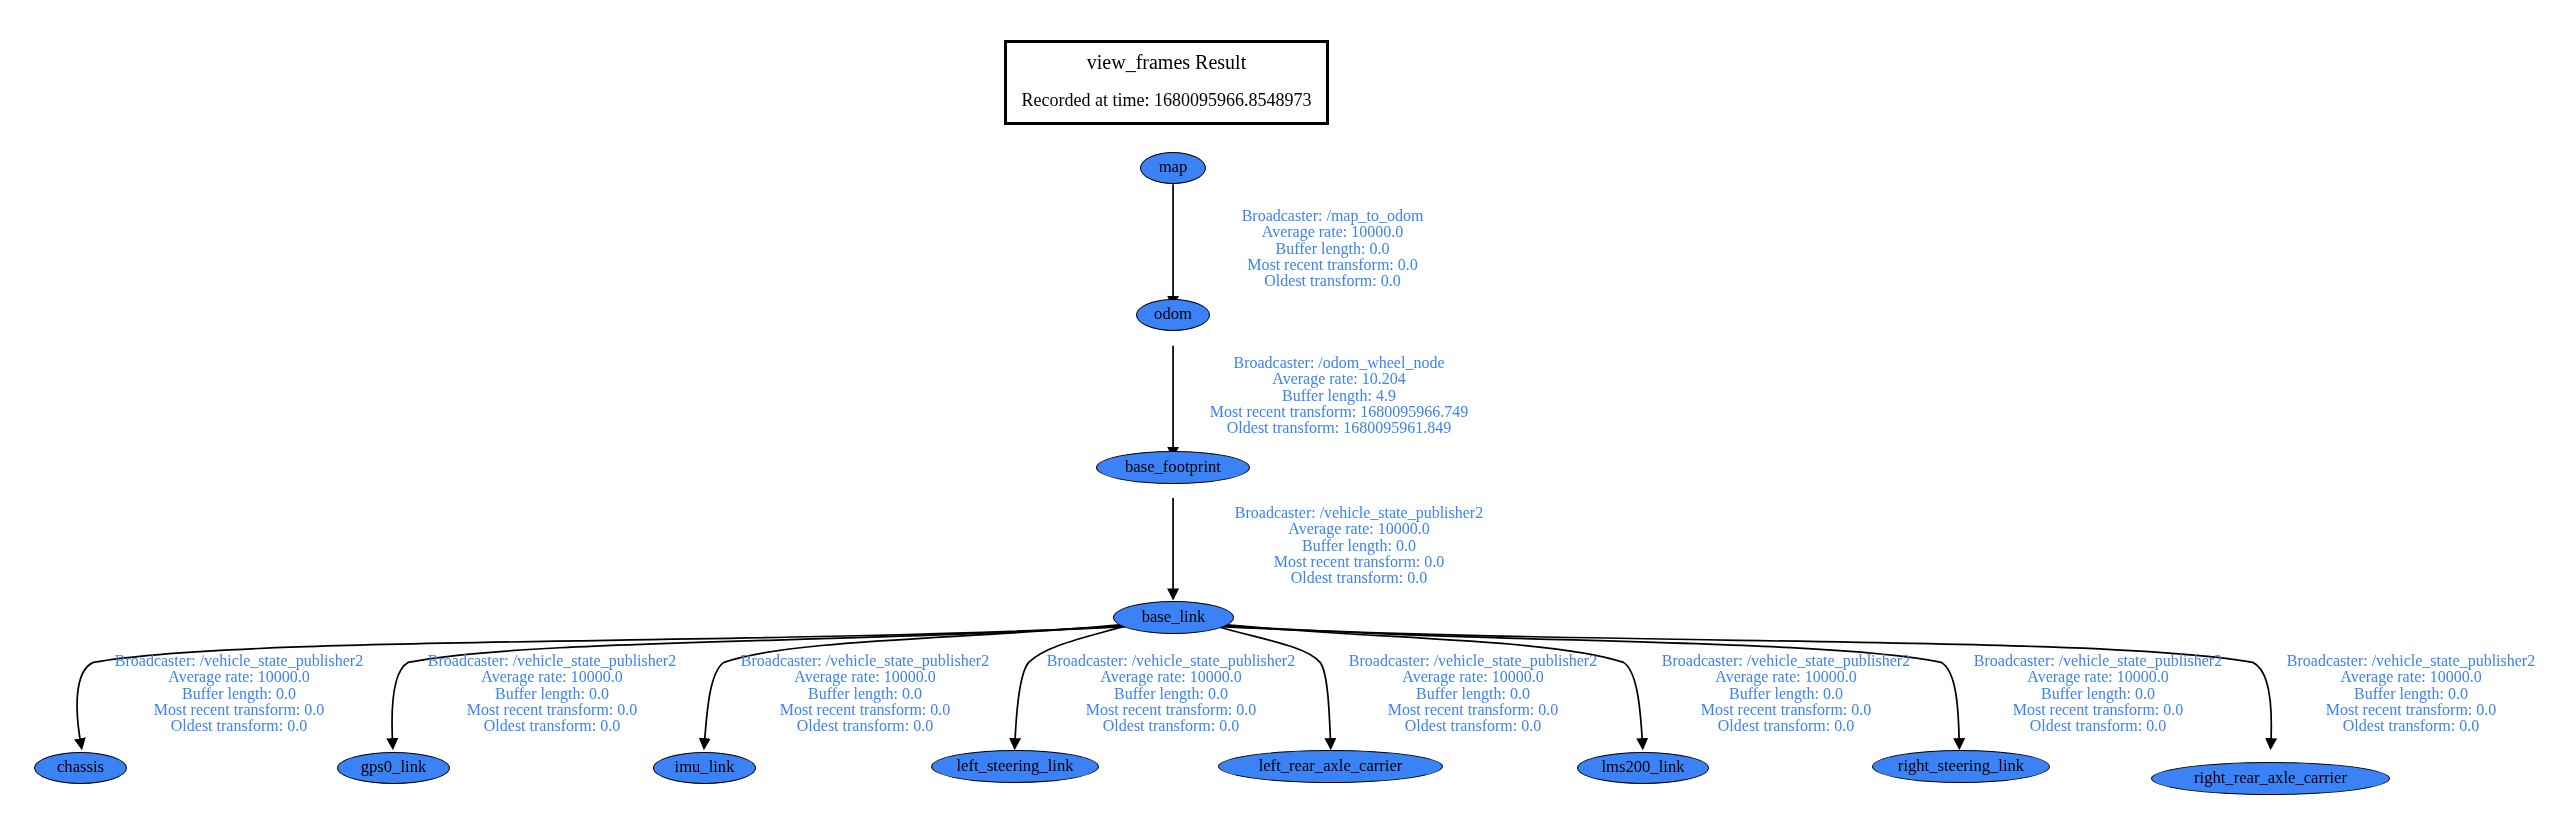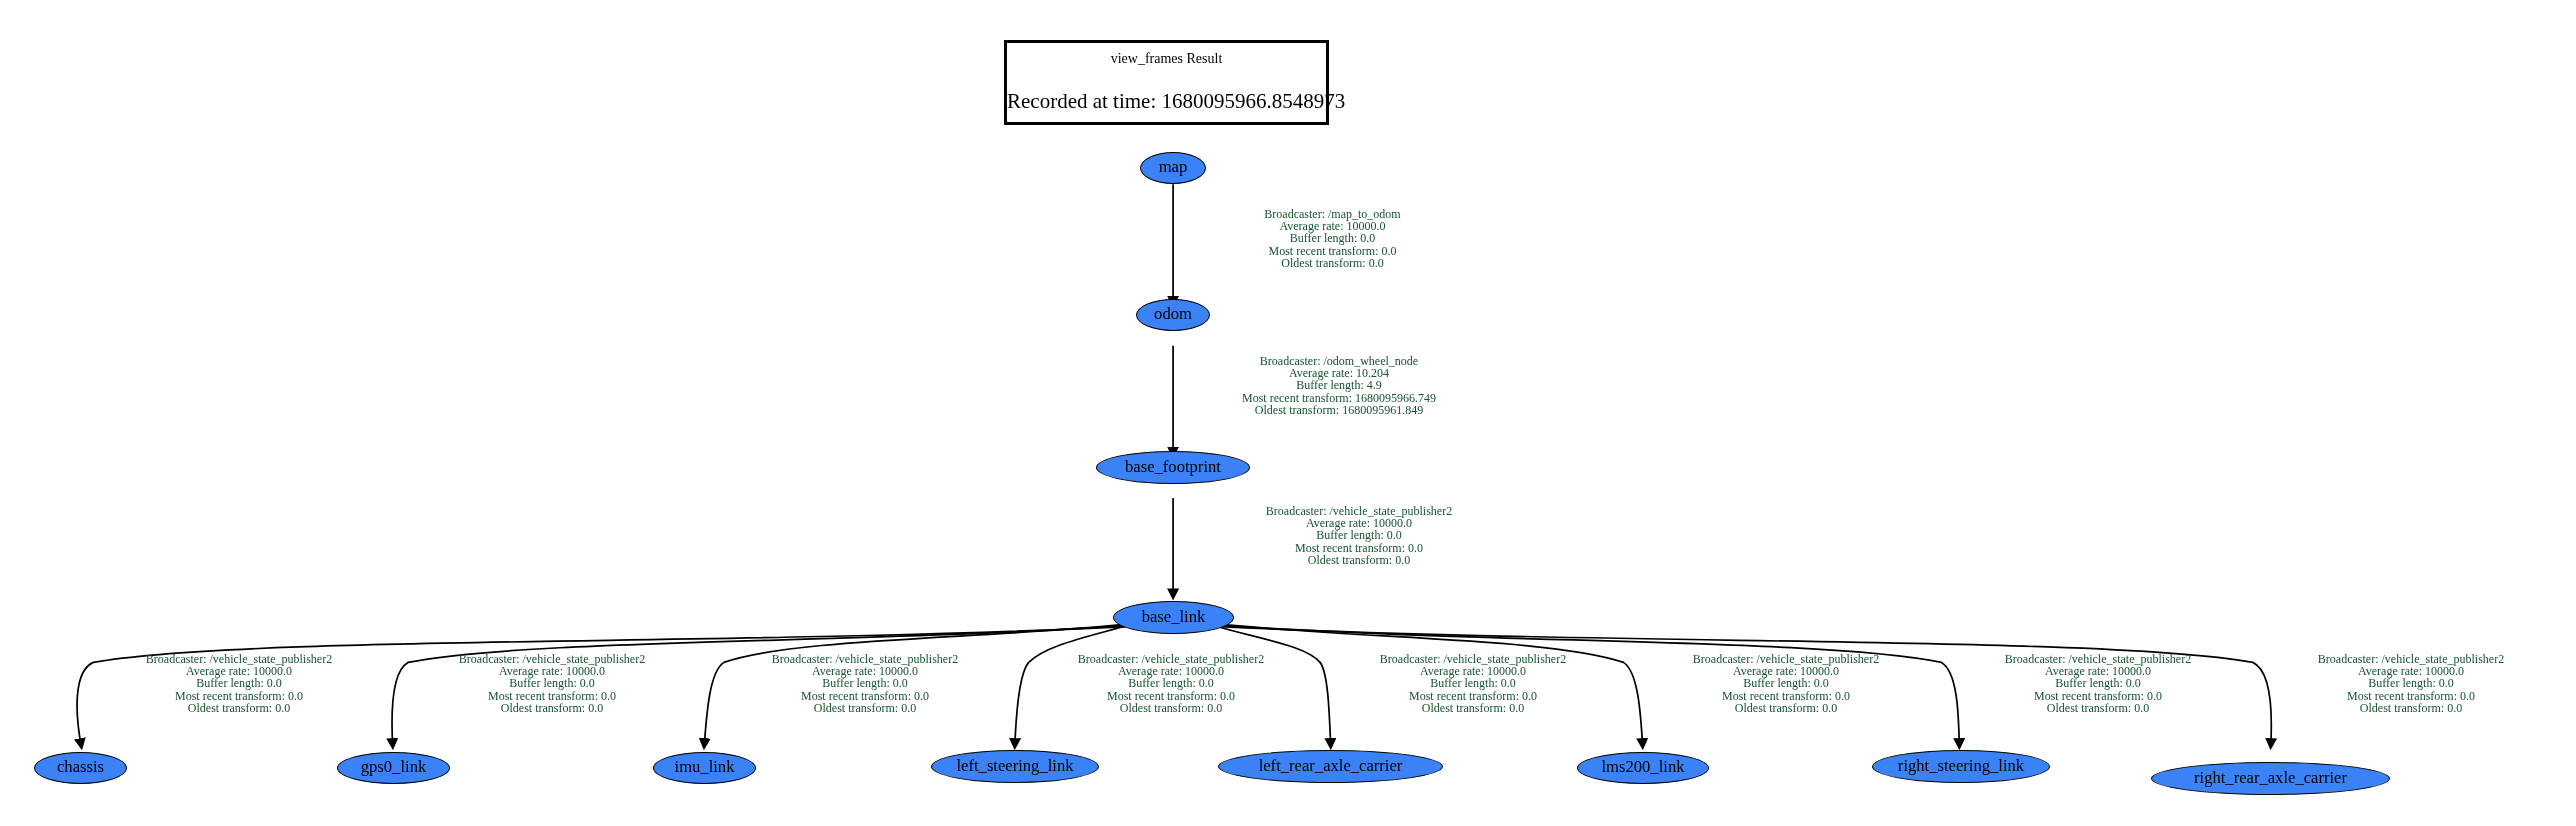--- a/index.html
+++ b/index.html
@@ -30,31 +30,31 @@
     height: 85px;
     border: 3.3px solid #000000;
     background: #ffffff;
     box-sizing: border-box;
   }
   .result-title {
     position: absolute;
     left: 0; right: 0;
     top: 9.3px;
     text-align: center;
-    font-size: 14px;
+    font-size: 20px;
     line-height: 1.0;
     color: #000;
     white-space: nowrap;
   }
   .result-sub {
     position: absolute;
     left: 0; right: 0;
     top: 48px;
     text-align: center;
-    font-size: 21px;
+    font-size: 18px;
     line-height: 1.0;
     color: #000;
     white-space: nowrap;
   }
   
   .node {
     position: absolute;
     box-sizing: border-box;
     border: 1.7px solid #000000;
     border-radius: 50%;
@@ -65,23 +65,23 @@
     color: #000;
     white-space: nowrap;
     font-size: 16.6px;
     line-height: 1;
   }
   .node span { display: block; margin-top: -1.3px; }
   
   .edge-label {
     position: absolute;
     text-align: center;
-    font-size: 12px;
+    font-size: 16px;
     line-height: 1.02;
-    color: #14532d;
+    color: #3b82f6;
     white-space: nowrap;
   }
   .edge-label .l { display: block; }
 </style>
 </head>
 <body>
 
 <div id="canvas">
 
   <svg id="edges" viewBox="0 0 3887 1247" xmlns="http://www.w3.org/2000/svg">

